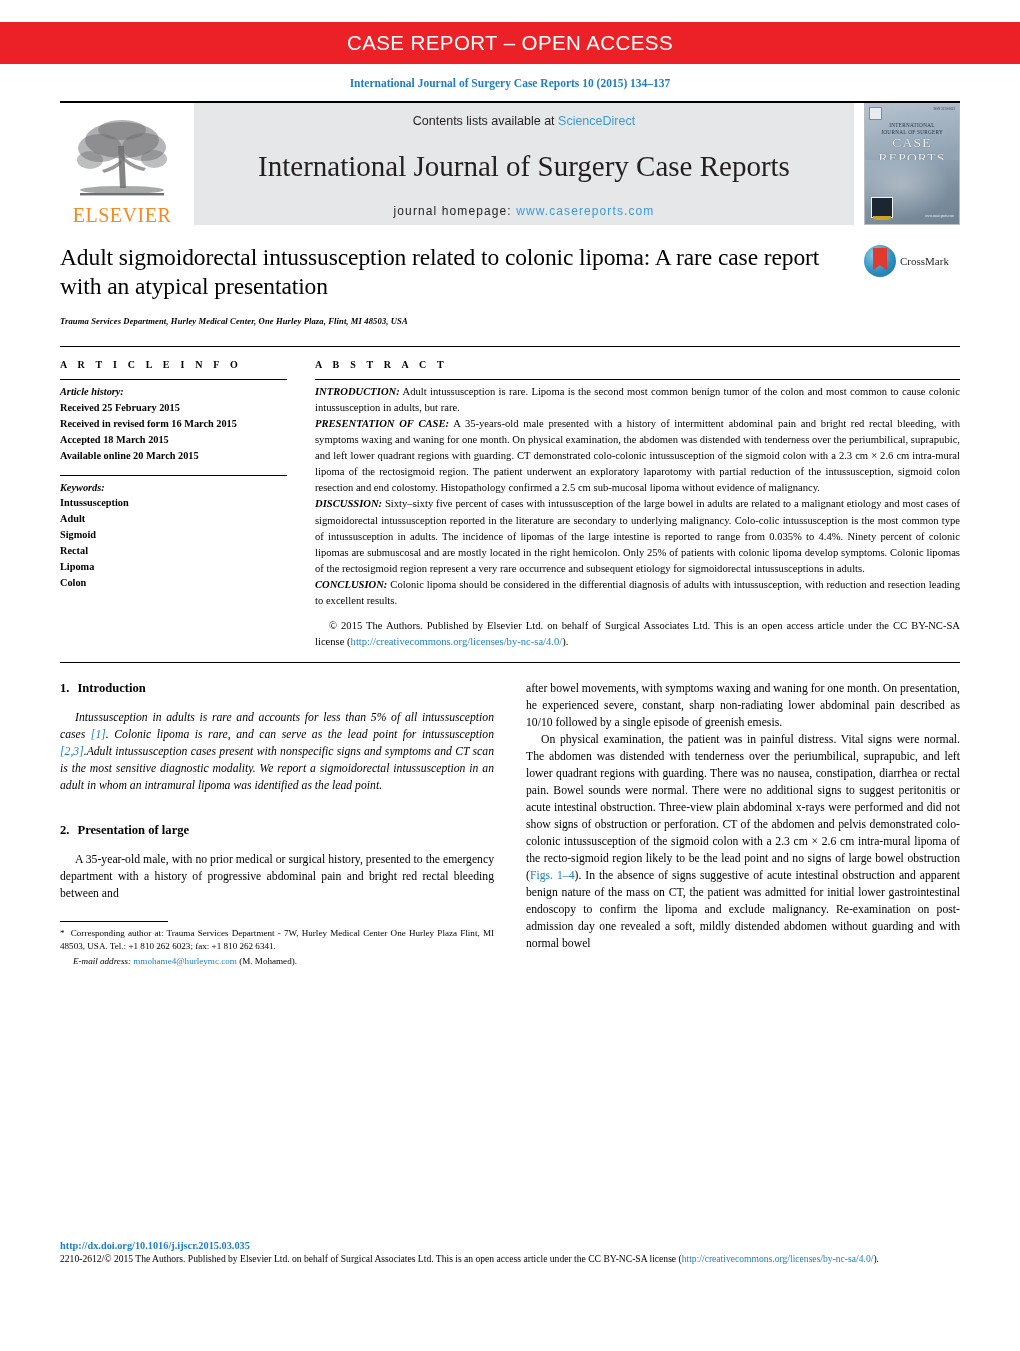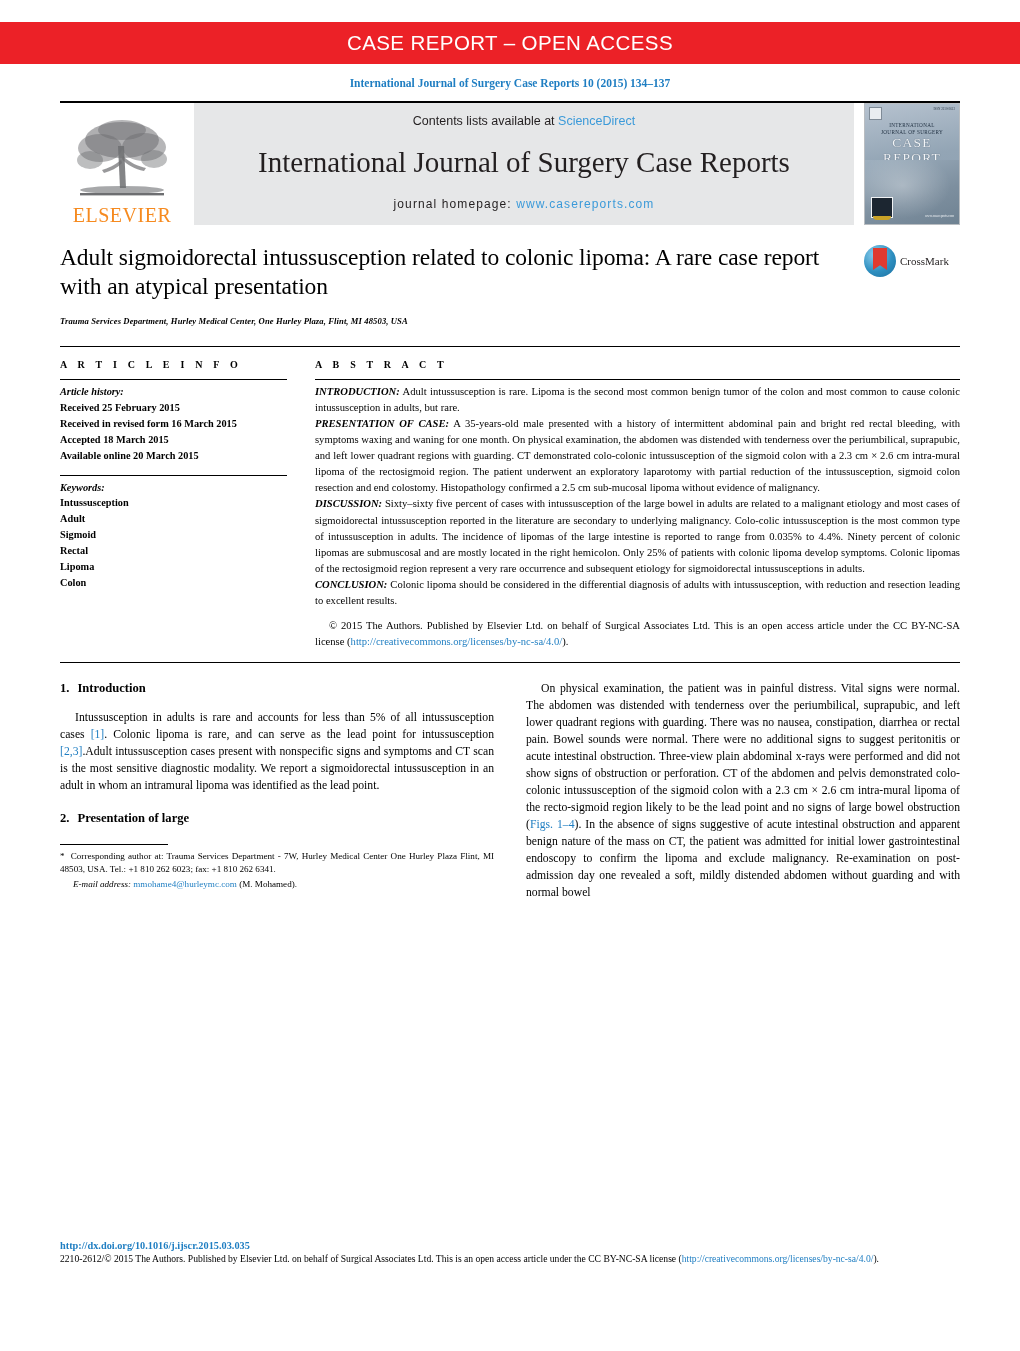--- a/index.html
+++ b/index.html
@@ -74,21 +74,21 @@
     line-height: 1;
     margin-top: 1px;
   }
   .masthead-center {
     flex: 1 1 auto;
     background: #e6e7e8;
     display: flex;
     flex-direction: column;
     align-items: center;
     justify-content: space-between;
-    padding: 11px 0 14px 0;
+    padding: 11px 0 7px 0;
     margin: 0 10px;
   }
   .contents-line {
     font-family: "Liberation Sans", sans-serif;
     font-size: 12.5px;
     color: #231f20;
   }
   .contents-line .sd {
     color: #3b9ad9;
   }
@@ -301,21 +301,21 @@
   h2.section-head .num { margin-right: 8px; }
   .body-text {
     font-family: "Liberation Serif", serif;
     font-size: 11.7px;
     line-height: 1.45;
     text-align: justify;
     margin: 0;
   }
   .body-text + .body-text { text-indent: 15px; }
   .indent { text-indent: 15px; }
-  .gap-after { margin-bottom: 16px; }
+  .gap-after { margin-bottom: 28px; font-style: italic; }
 
   
   .footnote-wrap { margin-top: 18px; }
   .footnote-rule {
     border-top: 0.9px solid #000;
     width: 108px;
     margin-bottom: 5px;
   }
   .footnote {
     font-family: "Liberation Serif", serif;
@@ -391,21 +391,21 @@
 
     <div class="cover-thumb">
       <div class="cover-top">
         <div class="cover-els"></div>
         <span>ISSN 2210-2612</span>
       </div>
       <div class="cover-titlebox">
         <div class="cover-l1">INTERNATIONAL</div>
         <div class="cover-l1">JOURNAL OF SURGERY</div>
         <div class="cover-l2">CASE</div>
-        <div class="cover-l2">REPORT</div>
+        <div class="cover-l2">REPORTS</div>
         <div class="cover-sub">Advancing research for the better of patients</div>
       </div>
       <div class="cover-photo">
         <div class="cover-crest"></div>
         <div class="cover-bottom-url">www.casereports.com</div>
       </div>
     </div>
   </div>
 
   <div class="title-block">
@@ -461,33 +461,35 @@
 
     <div class="bcol">
       <h2 class="section-head">
         <span class="num">1.</span><span>Introduction</span>
       </h2>
       <p class="body-text indent gap-after"><span>Intussusception in adults is rare and accounts for less than 5% of all intussusception cases </span><span class="link">[1]</span><span>. Colonic lipoma is rare, and can serve as the lead point for intussusception </span><span class="link">[2,3]</span><span>.Adult intussusception cases present with nonspecific signs and symptoms and CT scan is the most sensitive diagnostic modality. We report a sigmoidorectal intussusception in an adult in whom an intramural lipoma was identified as the lead point.</span></p>
 
       <h2 class="section-head">
         <span class="num">2.</span><span>Presentation of large</span>
       </h2>
+      <p class="body-text indent">A 35-year-old male, with no prior medical or surgical history, presented to the emergency department with a history of progressive abdominal pain and bright red rectal bleeding between and</p>
 
       <div class="footnote-wrap">
         <div class="footnote-rule"></div>
         <div class="footnote">
           <span class="star">*</span><span> Corresponding author at: Trauma Services Department - 7W, Hurley Medical Center One Hurley Plaza Flint, MI 48503, USA. Tel.: +1 810 262 6023; fax: +1 810 262 6341.</span>
         </div>
         <div class="footnote footnote-email">
           <span class="email-label">E-mail address:</span> <span class="link">mmohame4@hurleymc.com</span> <span>(M. Mohamed).</span>
         </div>
       </div>
     </div>
 
     <div class="bcol">
+      <p class="body-text">after bowel movements, with symptoms waxing and waning for one month. On presentation, he experienced severe, constant, sharp non-radiating lower abdominal pain described as 10/10 followed by a single episode of greenish emesis.</p>
       <p class="body-text indent"><span>On physical examination, the patient was in painful distress. Vital signs were normal. The abdomen was distended with tenderness over the periumbilical, suprapubic, and left lower quadrant regions with guarding. There was no nausea, constipation, diarrhea or rectal pain. Bowel sounds were normal. There were no additional signs to suggest peritonitis or acute intestinal obstruction. Three-view plain abdominal x-rays were performed and did not show signs of obstruction or perforation. CT of the abdomen and pelvis demonstrated colo-colonic intussusception of the sigmoid colon with a 2.3 cm × 2.6 cm intra-mural lipoma of the recto-sigmoid region likely to be the lead point and no signs of large bowel obstruction (</span><span class="link">Figs. 1–4</span><span>). In the absence of signs suggestive of acute intestinal obstruction and apparent benign nature of the mass on CT, the patient was admitted for initial lower gastrointestinal endoscopy to confirm the lipoma and exclude malignancy. Re-examination on post-admission day one revealed a soft, mildly distended abdomen without guarding and with normal bowel</span></p>
     </div>
   </div>
 </div>
 
 <div class="page-footer">
   <div class="doi">http://dx.doi.org/10.1016/j.ijscr.2015.03.035</div>
   <div class="copyright-foot">
     <span>2210-2612/© 2015 The Authors. Published by Elsevier Ltd. on behalf of Surgical Associates Ltd. This is an open access article under the CC BY-NC-SA license (</span><span class="link">http://creativecommons.org/licenses/by-nc-sa/4.0/</span><span>).</span>
   </div>

